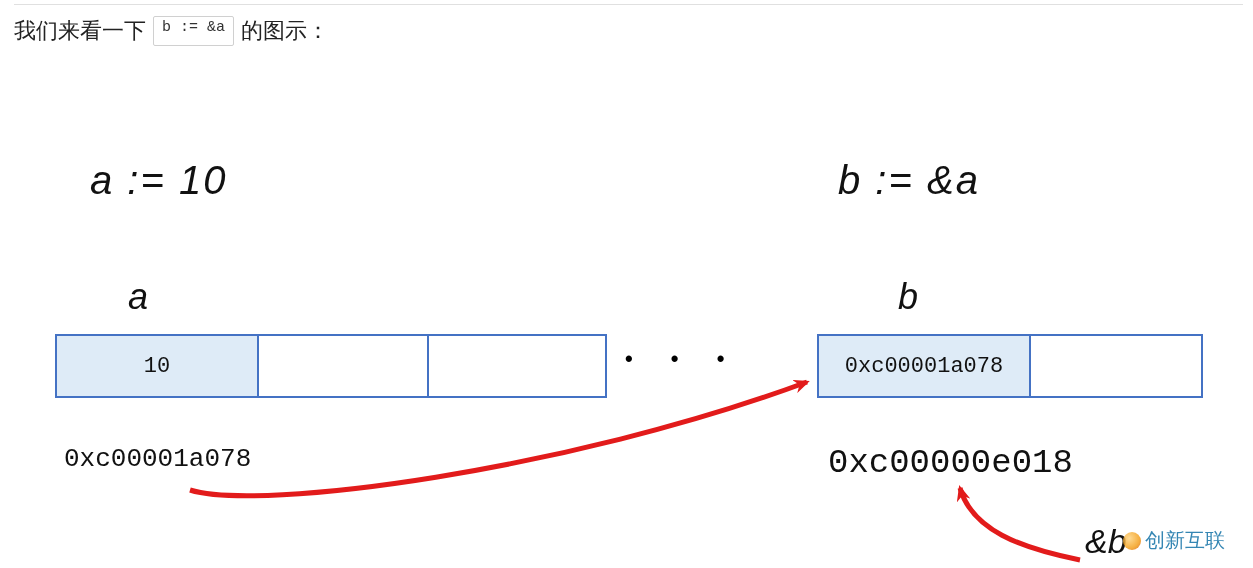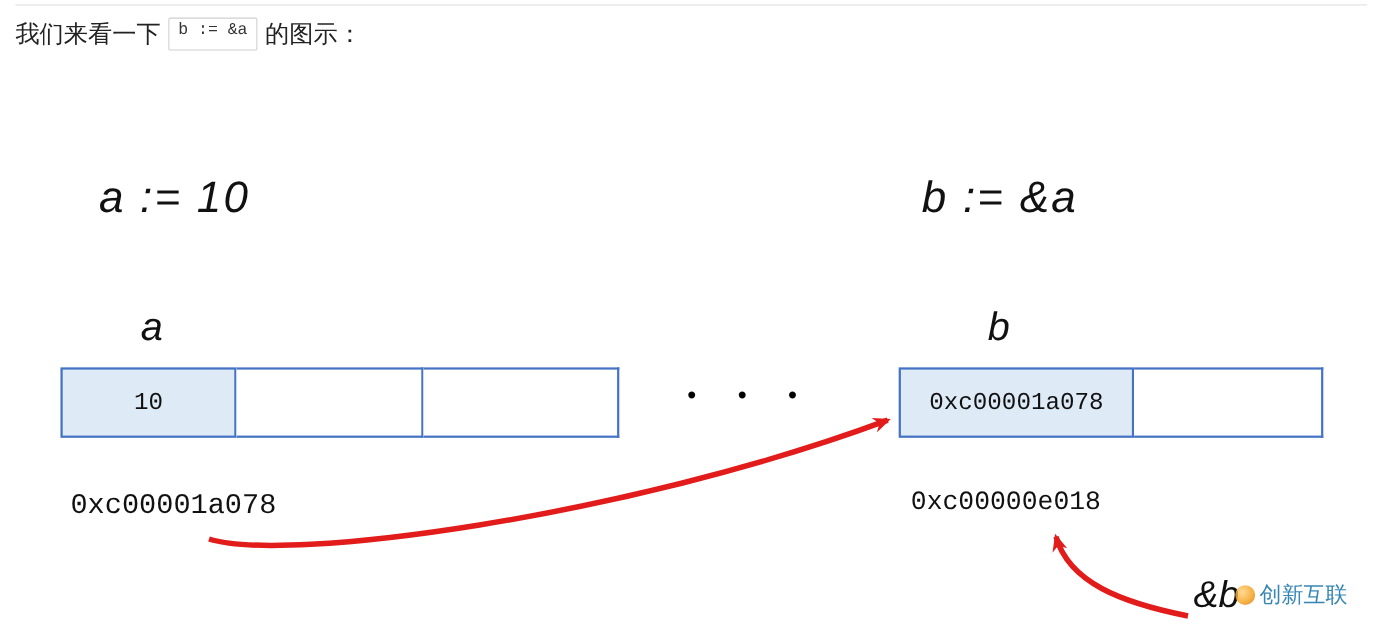--- a/index.html
+++ b/index.html
@@ -75,40 +75,40 @@
     align-items: center;
     justify-content: center;
     font-family: Consolas, "Courier New", monospace;
     font-size: 22px;
     color: #111;
     background: #ffffff;
   }
   .cell + .cell { border-left: none; }
   .cell.fill { background: #deebf7; }
 
-  .a-c0 { width: 160px; }
+  .a-c0 { width: 204px; }
   .a-c1 { width: 170px; }
   .a-c2 { width: 178px; }
 
   .b-c0 { width: 214px; }
   .b-c1 { width: 172px; }
 
   .dots {
     position: absolute;
     left: 625px;
     top: 346px;
     font-size: 22px;
     font-weight: 700;
     letter-spacing: 16px;
     color: #000;
     font-family: Arial, sans-serif;
   }
 
   .addr-a { left: 64px;  top: 444px; font-size: 26px; }
-  .addr-b { left: 828px; top: 444px; font-size: 24px; }
+  .addr-b { left: 828px; top: 444px; font-size: 34px; }
 
   .amp-b {
     left: 1085px;
     top: 522px;
     font-size: 34px;
   }
 
   .watermark {
     position: absolute;
     right: 28px;

